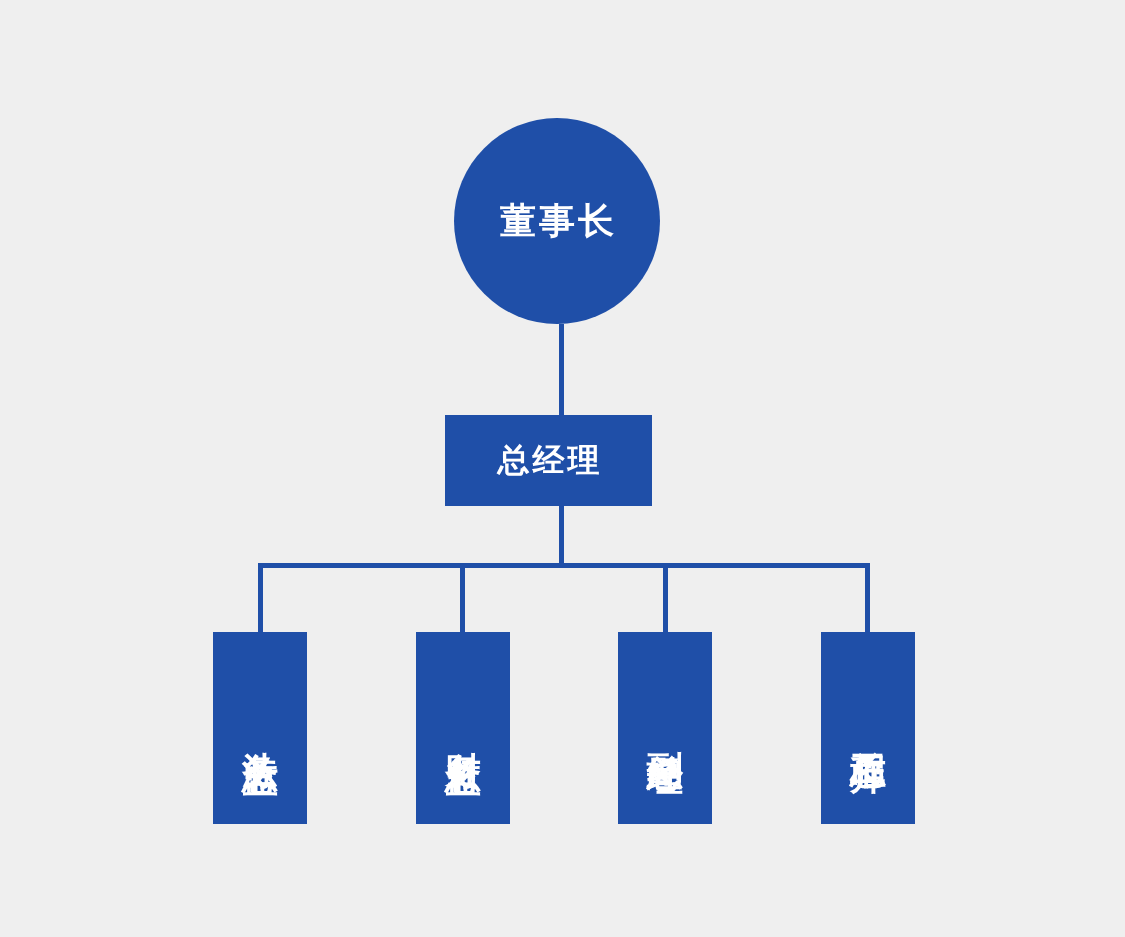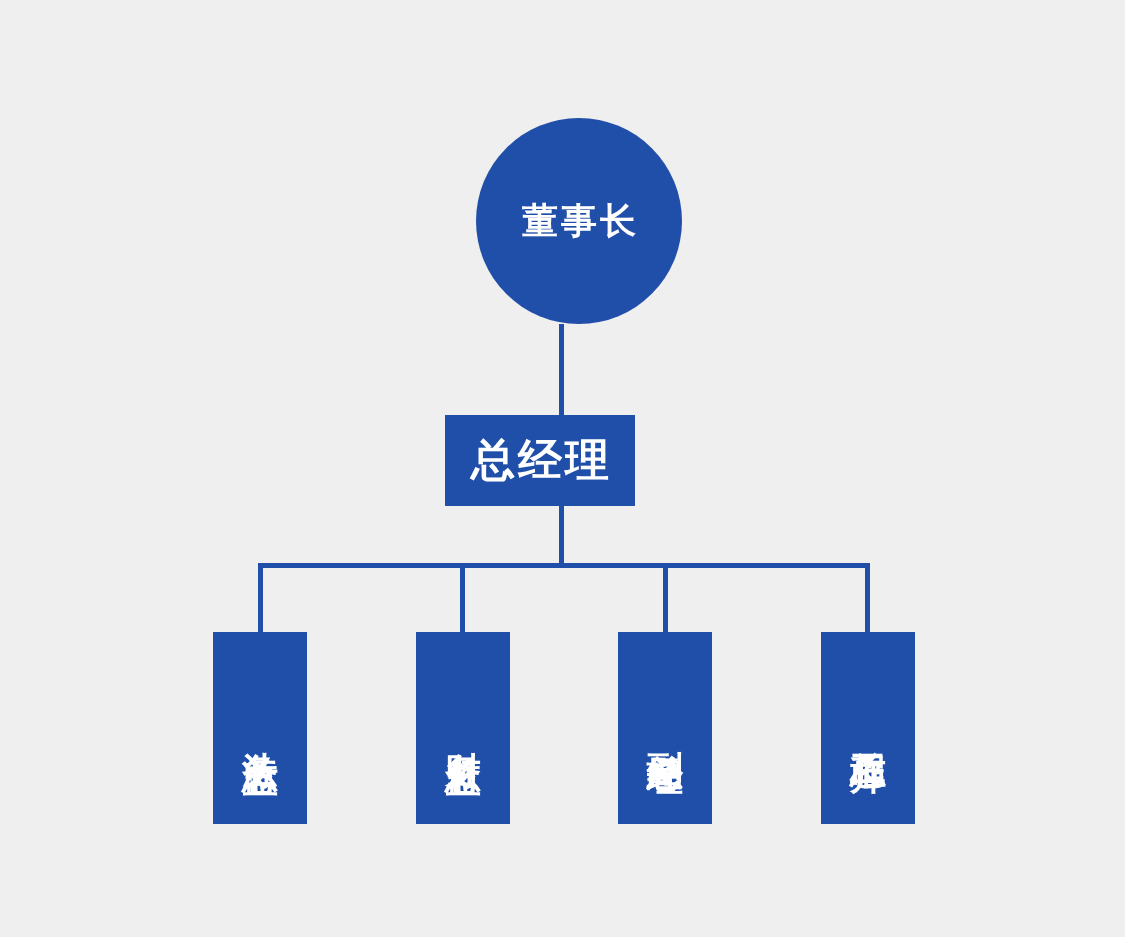--- a/index.html
+++ b/index.html
@@ -18,35 +18,35 @@
     position: absolute;
     background: var(--node-fill, #1f4fa8);
     color: var(--node-text, #ffffff);
     display: flex;
     align-items: center;
     justify-content: center;
     font-weight: bold;
     box-sizing: border-box;
   }
   .node-circle {
-    left: 476px;
+    left: 454px;
     top: 118px;
     width: 206px;
     height: 206px;
     border-radius: 50%;
     font-size: 36px;
     letter-spacing: 3px;
     padding-left: 3px; 
   }
   .node-rect {
     left: 445px;
     top: 415px;
-    width: 190px;
+    width: 207px;
     height: 91px;
-    font-size: 44px;
+    font-size: 32px;
     letter-spacing: 3px;
     padding-left: 3px;
   }
   .node-vertical {
     top: 632px;
     width: 94px;
     height: 192px;
     font-size: 36px;
     writing-mode: vertical-rl;
     text-orientation: upright;

